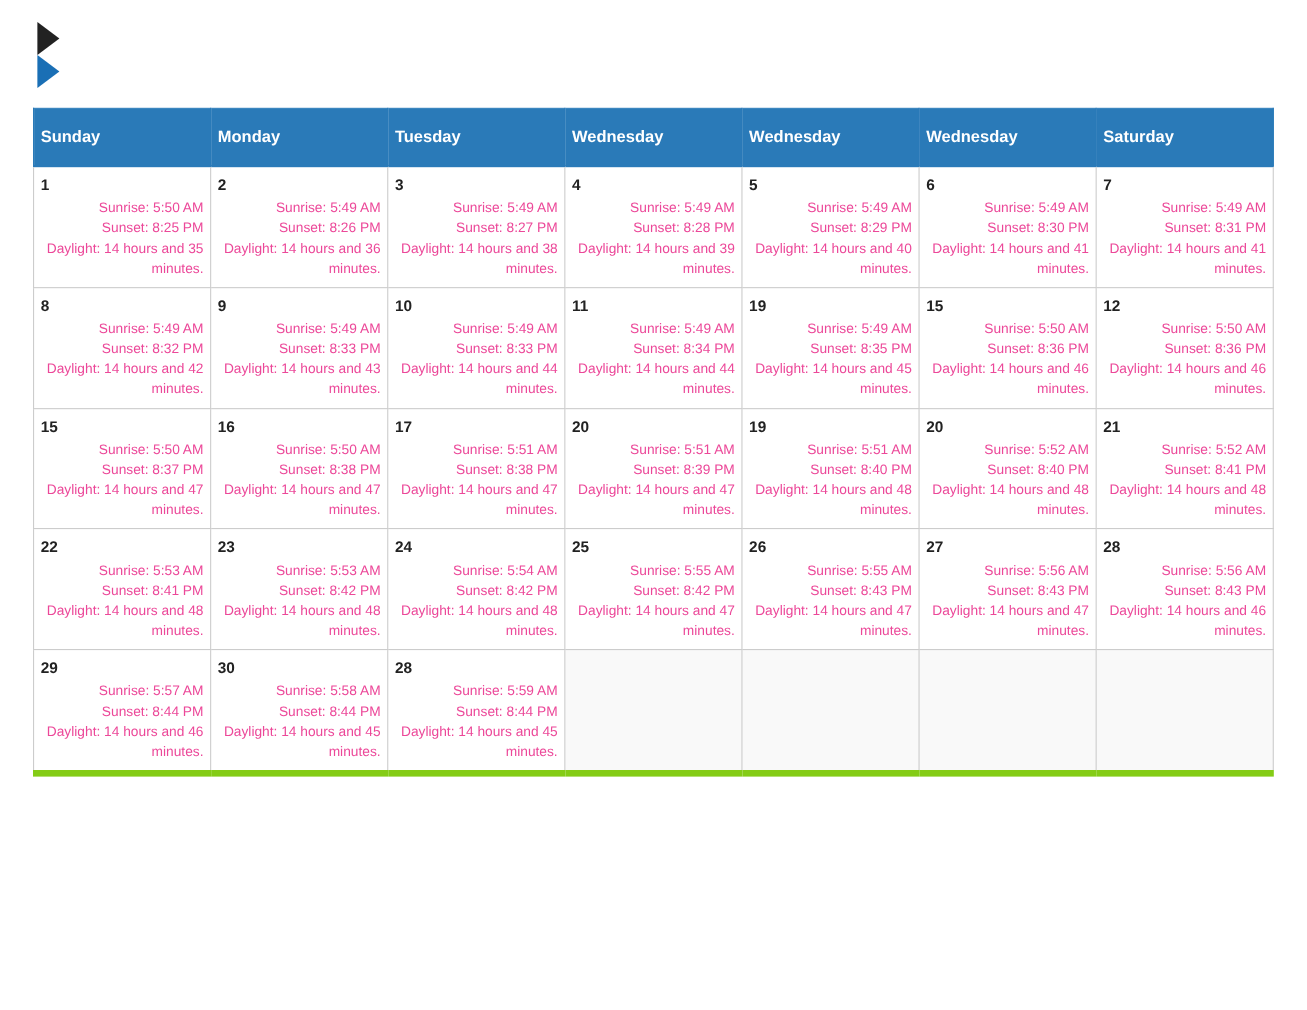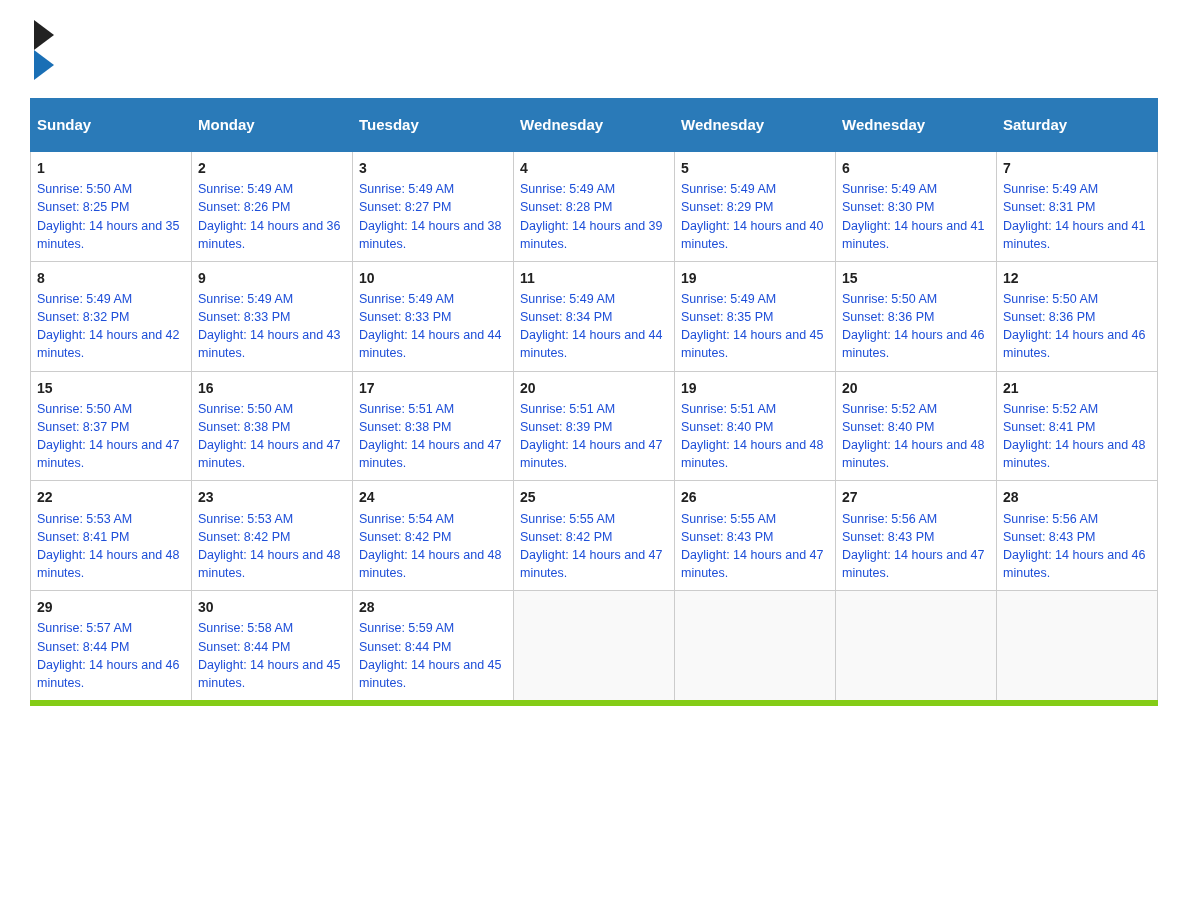--- a/index.html
+++ b/index.html
@@ -79,22 +79,23 @@
     tbody tr td:empty {
       background: #f9f9f9;
     }
     .day-num {
       font-size: 14px;
       font-weight: bold;
       display: block;
       margin-bottom: 2px;
     }
     .day-info {
-      color: #1d4ed8;
+      color: #ec4899;
       font-size: 12.5px;
+      text-align: right;
     }
     
     tbody tr td {
       border-bottom: 1px solid #ccc;
     }
     tbody tr:last-child td {
       border-bottom: 6px solid #84cc16;
     }
     tbody tr td:first-child {
       border-left: 1px solid #ccc;

